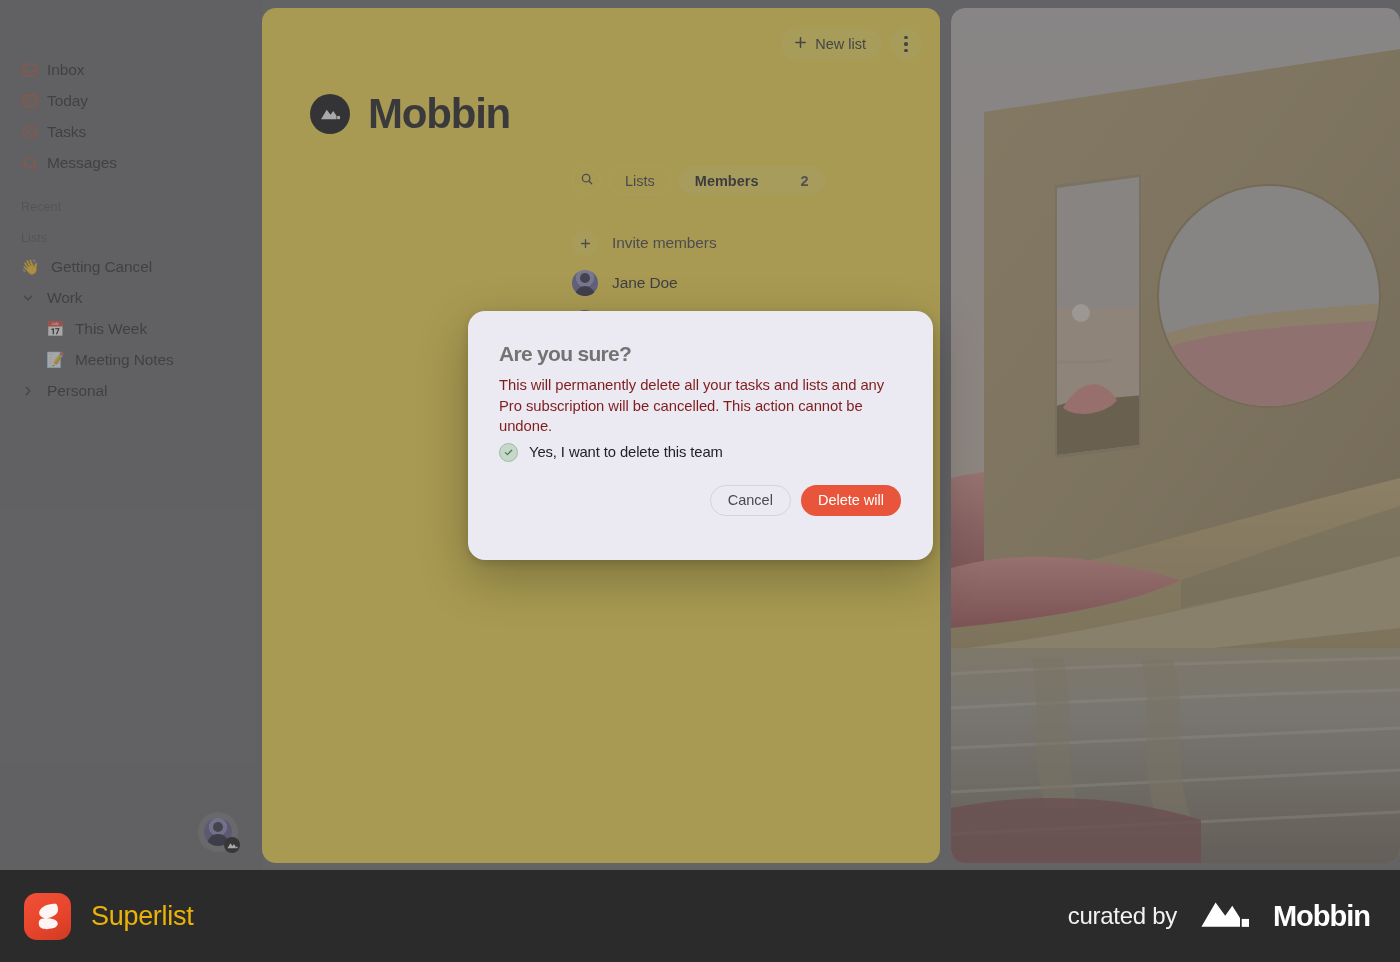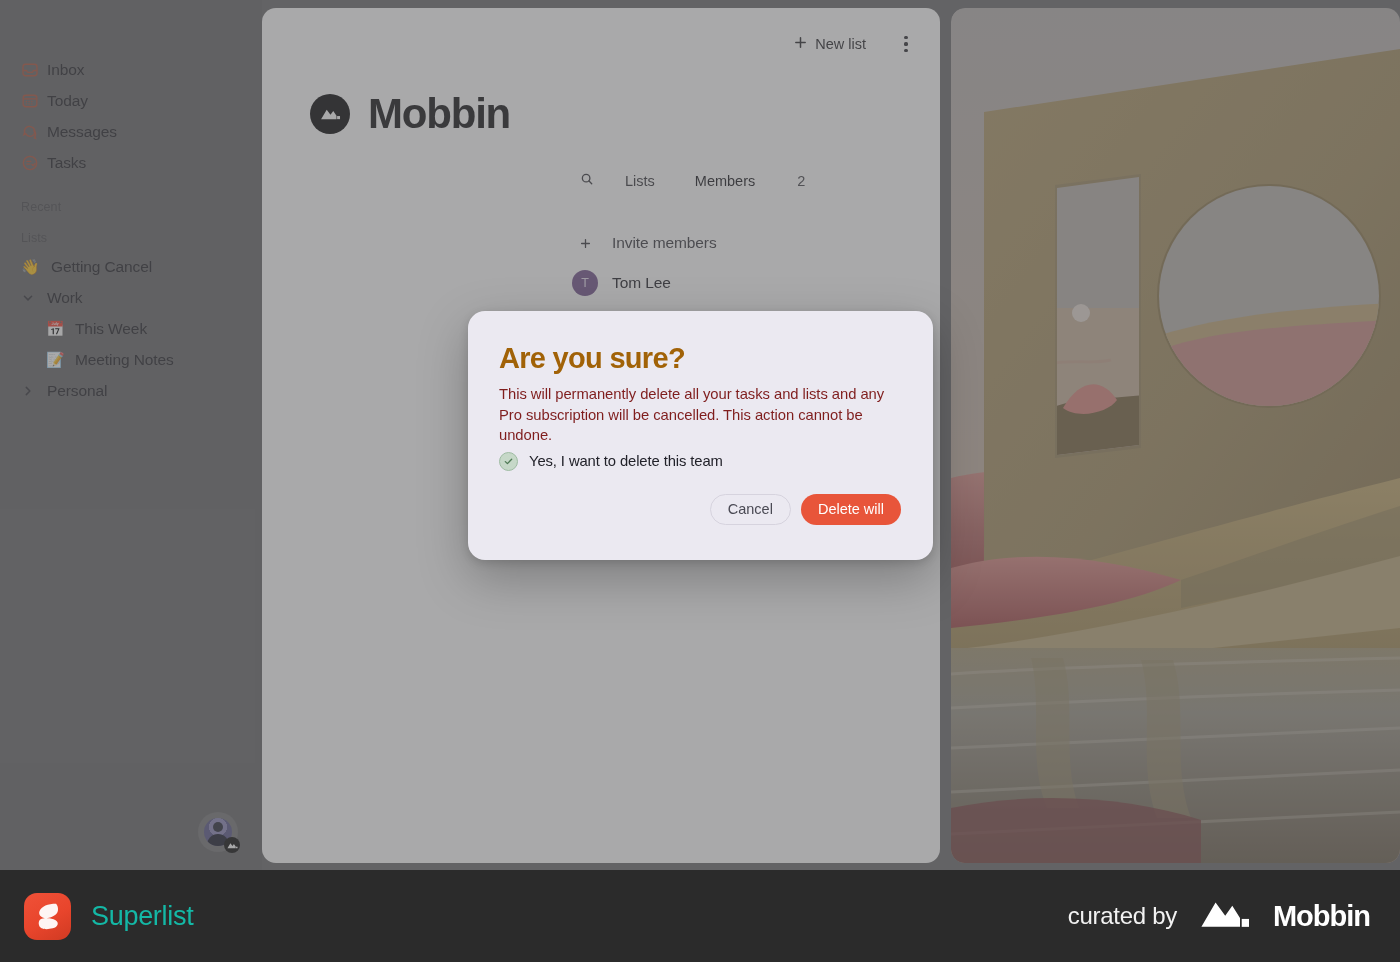--- a/index.html
+++ b/index.html
@@ -77,21 +77,21 @@
   .badge-mobbin {
     position: absolute; right: -2px; bottom: -1px;
     width: 16px; height: 16px; border-radius: 50%;
     background: #111; display:flex; align-items:center; justify-content:center;
   }
 
   
   .card {
     position: absolute; left: 262px; top: 8px;
     width: 678px; height: 855px;
-    background: #ffffff;
+    background: #fde047;
     border-radius: 14px 14px 14px 14px;
   }
   .card-topbar {
     position: absolute; right: 18px; top: 20px;
     display: flex; align-items: center; gap: 8px;
   }
   .newlist-btn {
     display: flex; align-items: center; gap: 7px;
     height: 32px; padding: 0 16px 0 12px;
     border-radius: 16px; background: rgba(255,255,255,0.10);
@@ -127,21 +127,21 @@
     display: flex; align-items: center; justify-content: center; cursor: pointer;
   }
   .tab {
     height: 29px; padding: 0 15px; border-radius: 15px;
     display: flex; align-items: center; gap: 6px;
     font-size: 14.5px; color: #3a3a40; cursor: pointer;
     border: 1px solid rgba(255,255,255,0.16);
   }
   .tab.active {
     background: rgba(255,255,255,0.13); border-color: transparent;
-    color: #1d1d22; font-weight: normal; gap: 42px;
+    color: #1d1d22; font-weight: bold; gap: 42px;
   }
   .tab .count { color: #4a4a50; }
 
   .members {
     position: absolute; left: 310px; top: 215px; width: 600px;
   }
   .member-row {
     display: flex; align-items: center; gap: 14px;
     height: 40px; cursor: pointer;
   }
@@ -182,21 +182,21 @@
   
   .modal {
     position: absolute; left: 468px; top: 311px;
     width: 465px; height: 249px;
     background: #ebe9f1; border-radius: 17px;
     box-shadow: 0 18px 50px rgba(0,0,0,0.26), 0 3px 10px rgba(0,0,0,0.14);
     padding: 31px 32px 0 31px;
     z-index: 60;
   }
   .modal h1 {
-    font-size: 29px; font-weight: bold; color: #a16207;
+    font-size: 21px; font-weight: bold; color: #737373;
     letter-spacing: -0.7px; margin-bottom: 9px;
   }
   .modal p {
     font-size: 14.8px; line-height: 20.5px; color: #7f1d1d;
     letter-spacing: -0.05px; width: 406px; margin-top: 8px;
   }
   .checkrow {
     display: flex; align-items: center; gap: 11px; margin-top: 6px; cursor: pointer;
   }
   .checkbox {
@@ -231,21 +231,21 @@
     display: flex; align-items: center; justify-content: space-between;
     padding: 0 30px 0 24px;
     z-index: 80;
   }
   .footer-left { display: flex; align-items: center; gap: 20px; }
   .sl-logo {
     width: 47px; height: 47px; border-radius: 13px;
     background: linear-gradient(150deg, #f05138 0%, #e8452c 55%, #d03a22 100%);
     display: flex; align-items: center; justify-content: center;
   }
-  .sl-name { font-size: 27px; color: #14b8a6; letter-spacing: -0.3px; }
+  .sl-name { font-size: 27px; color: #eab308; letter-spacing: -0.3px; }
   .footer-right { display: flex; align-items: center; gap: 22px; }
   .curated { font-size: 24px; color: #f2f2f2; letter-spacing: -0.3px; }
   .mobbin-word { font-size: 29px; font-weight: bold; color: #fff; letter-spacing: -1px; }
 </style>
 </head>
 <body>
 
 <div id="app">
 
   <div class="sidebar">
@@ -267,36 +267,36 @@
           <path d="M2.6 7.6h14.8"></path>
           <path d="M6 10.6h.01M9 10.6h.01M12 10.6h.01M6 13.2h.01M9 13.2h.01M12 13.2h.01" stroke-linecap="round" stroke-width="1.6"></path>
         </svg>
       </span>
       <span class="nav-label">Today</span>
     </div>
 
     <div class="nav-item">
       <span class="nav-icon">
         <svg viewBox="0 0 20 20" width="18" height="18" fill="none" stroke="#b0563f" stroke-width="1.5">
-          <path d="M11.4 4.2a5.4 5.4 0 1 1-6.2 7.6L3.1 13l.9-2.6A5.4 5.4 0 0 1 11.4 4.2z"></path>
-          <path d="M13.6 8.4a4.3 4.3 0 0 1 1.8 6.6l.7 2-2-.8"></path>
-        </svg>
-      </span>
-      <span class="nav-label">Messages</span>
+          <circle cx="10" cy="10" r="7.4"></circle>
+          <path d="M6.6 8.2h4.2M6.6 11.2h3.2" stroke-linecap="round"></path>
+          <path d="M12.2 11.6l1.3 1.3 2.2-2.4" stroke-linecap="round" stroke-linejoin="round"></path>
+        </svg>
+      </span>
+      <span class="nav-label">Tasks</span>
     </div>
 
     <div class="nav-item">
       <span class="nav-icon">
         <svg viewBox="0 0 20 20" width="18" height="18" fill="none" stroke="#b0563f" stroke-width="1.5">
-          <circle cx="10" cy="10" r="7.4"></circle>
-          <path d="M6.6 8.2h4.2M6.6 11.2h3.2" stroke-linecap="round"></path>
-          <path d="M12.2 11.6l1.3 1.3 2.2-2.4" stroke-linecap="round" stroke-linejoin="round"></path>
-        </svg>
-      </span>
-      <span class="nav-label">Tasks</span>
+          <path d="M11.4 4.2a5.4 5.4 0 1 1-6.2 7.6L3.1 13l.9-2.6A5.4 5.4 0 0 1 11.4 4.2z"></path>
+          <path d="M13.6 8.4a4.3 4.3 0 0 1 1.8 6.6l.7 2-2-.8"></path>
+        </svg>
+      </span>
+      <span class="nav-label">Messages</span>
     </div>
 
     <div class="section-label">Recent</div>
     <div class="section-label tight">Lists</div>
 
     <div class="list-item">
       <span class="emoji">👋</span>
       <span class="list-label">Getting Cancel</span>
     </div>
 
@@ -390,20 +390,24 @@
     <div class="members">
       <div class="member-row">
         <span class="invite-plus">
           <svg viewBox="0 0 16 16" width="13" height="13" fill="none" stroke="#3b3b41" stroke-width="1.6" stroke-linecap="round">
               <path d="M8 3.2v9.6M3.2 8h9.6"></path>
             </svg>
         </span>
         <span class="m-name muted">Invite members</span>
       </div>
 
+      <div class="member-row">
+        <span class="av-photo"></span>
+        <span class="m-name">Jane Doe</span>
+      </div>
 
       <div class="member-row">
         <span class="av-initial">T</span>
         <span class="m-name">Tom Lee</span>
       </div>
     </div>
   </div>
 
   <div class="art">
     <svg viewBox="0 0 449 855" width="449" height="855" preserveAspectRatio="xMidYMid slice">

